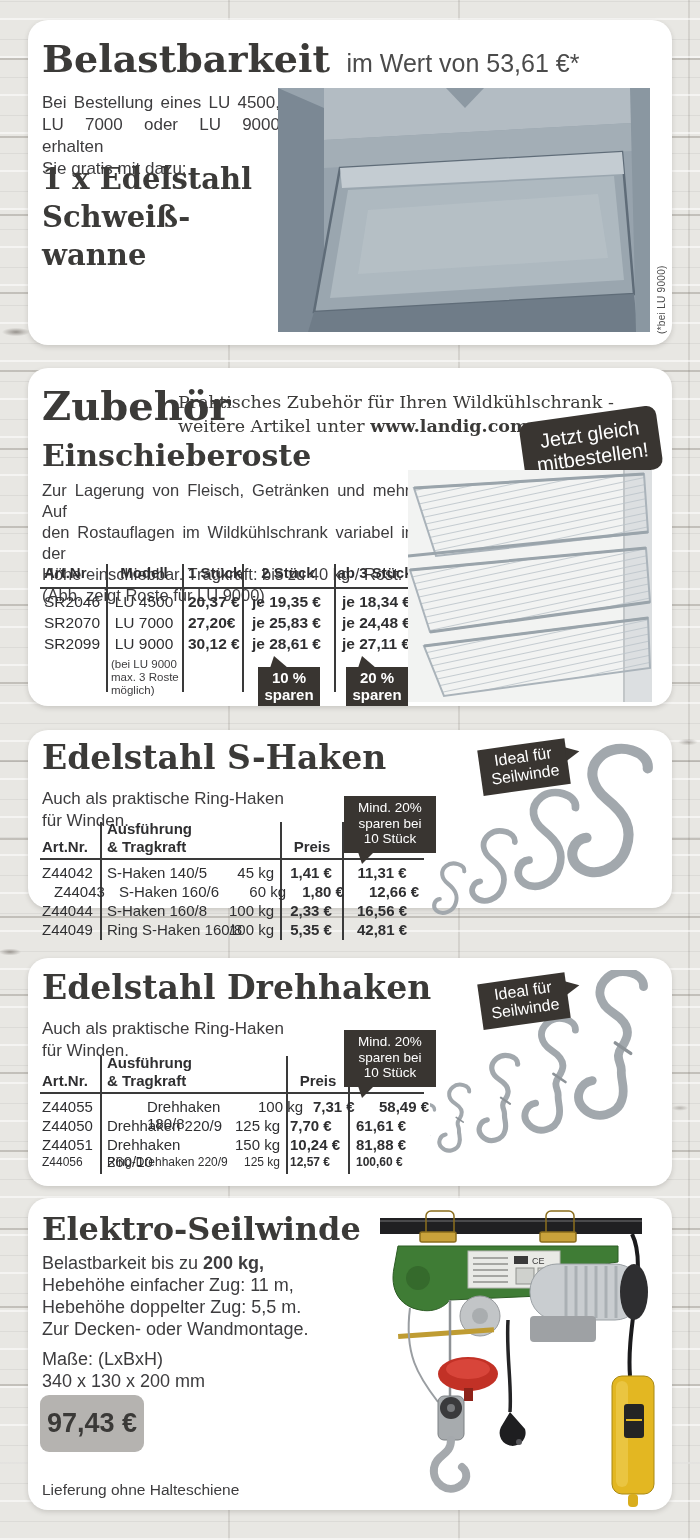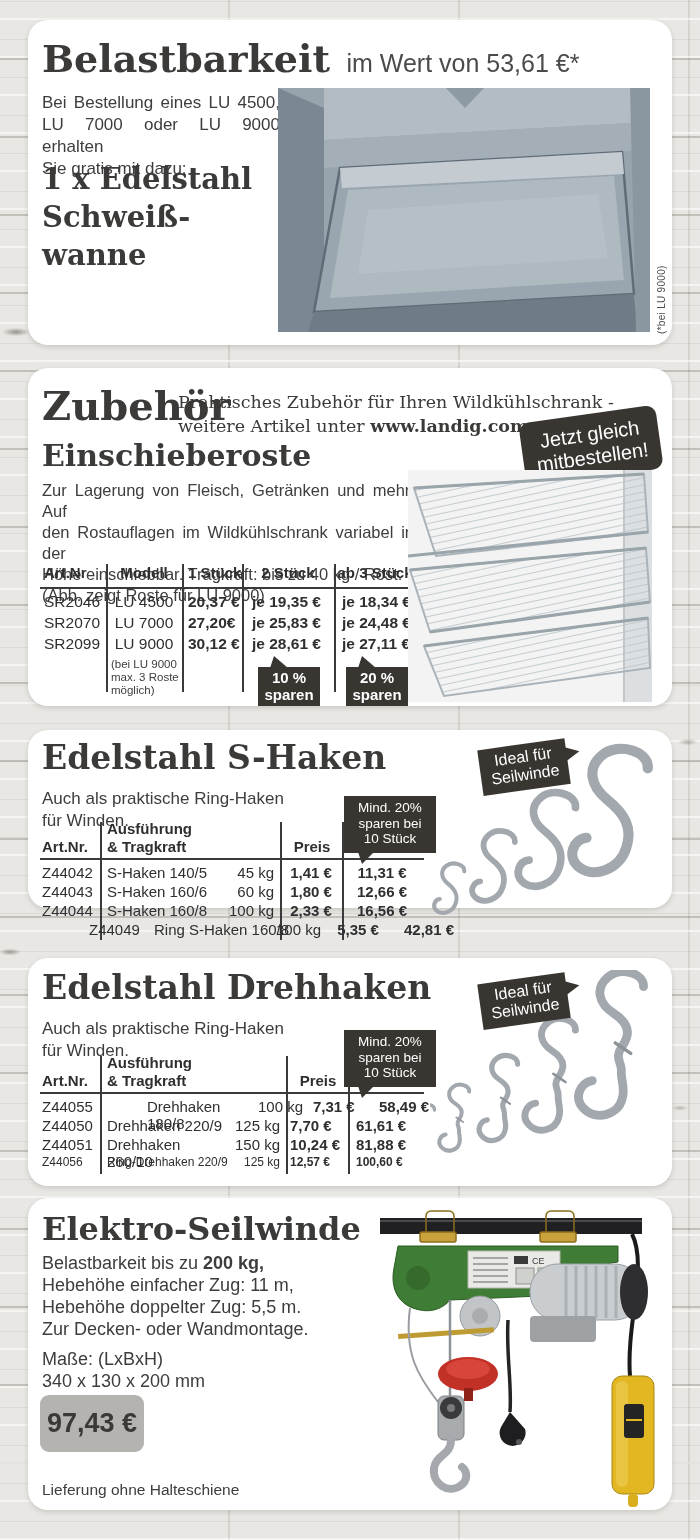--- a/index.html
+++ b/index.html
@@ -219,36 +219,36 @@
     </div>
     <div class="abs bold center" style="left:242px;top:16px;width:60px;font-size:15px;">Preis</div>
     <div class="hline" style="top:36px;width:384px;"></div>
     <div class="row" style="top:42px;width:384px;font-size:15px;">
       <span class="c" style="width:60px;padding-left:2px;box-sizing:border-box;">Z44042</span>
       <span class="c" style="width:122px;padding-left:7px;box-sizing:border-box;">S-Haken 140/5</span>
       <span class="c right" style="width:52px;">45 kg</span>
       <span class="c bold center" style="width:62px;margin-left:6px;">1,41 €</span>
       <span class="c bold center" style="width:80px;">11,31 €</span>
     </div>
-    <div class="row" style="top:61px;width:384px;font-size:15px;">
+    <div class="row" style="top:61px;width:384px;font-size:15px;margin-left:12px;">
       <span class="c" style="width:60px;padding-left:2px;box-sizing:border-box;">Z44043</span>
       <span class="c" style="width:122px;padding-left:7px;box-sizing:border-box;">S-Haken 160/6</span>
       <span class="c right" style="width:52px;">60 kg</span>
       <span class="c bold center" style="width:62px;margin-left:6px;">1,80 €</span>
       <span class="c bold center" style="width:80px;">12,66 €</span>
     </div>
     <div class="row" style="top:80px;width:384px;font-size:15px;">
       <span class="c" style="width:60px;padding-left:2px;box-sizing:border-box;">Z44044</span>
       <span class="c" style="width:122px;padding-left:7px;box-sizing:border-box;">S-Haken 160/8</span>
       <span class="c right" style="width:52px;">100 kg</span>
       <span class="c bold center" style="width:62px;margin-left:6px;">2,33 €</span>
       <span class="c bold center" style="width:80px;">16,56 €</span>
     </div>
     <div class="row" style="top:99px;width:384px;font-size:15px;">
-      <span class="c" style="width:60px;padding-left:2px;box-sizing:border-box;margin-left:47px;">Z44049</span>
+      <span class="c" style="width:60px;padding-left:2px;box-sizing:border-box;">Z44049</span>
       <span class="c" style="width:122px;padding-left:7px;box-sizing:border-box;white-space:nowrap;">Ring S-Haken 160/8</span>
       <span class="c right" style="width:52px;">100 kg</span>
       <span class="c bold center" style="width:62px;margin-left:6px;">5,35 €</span>
       <span class="c bold center" style="width:80px;">42,81 €</span>
     </div>
   </div>
 </section>
 
 <section class="card" style="top:958px;height:228px;">
   <h1 class="slab abs" style="left:14px;top:10px;font-size:33px;">Edelstahl Drehhaken</h1>

